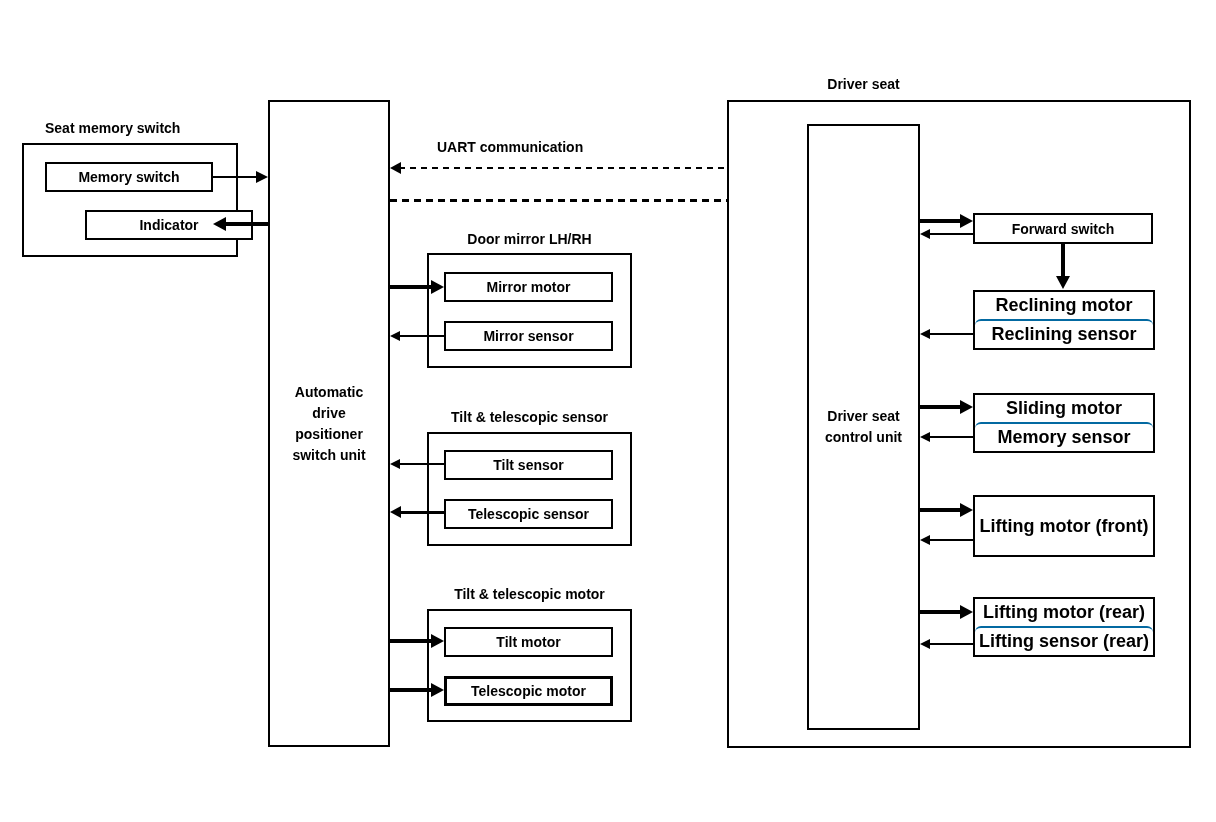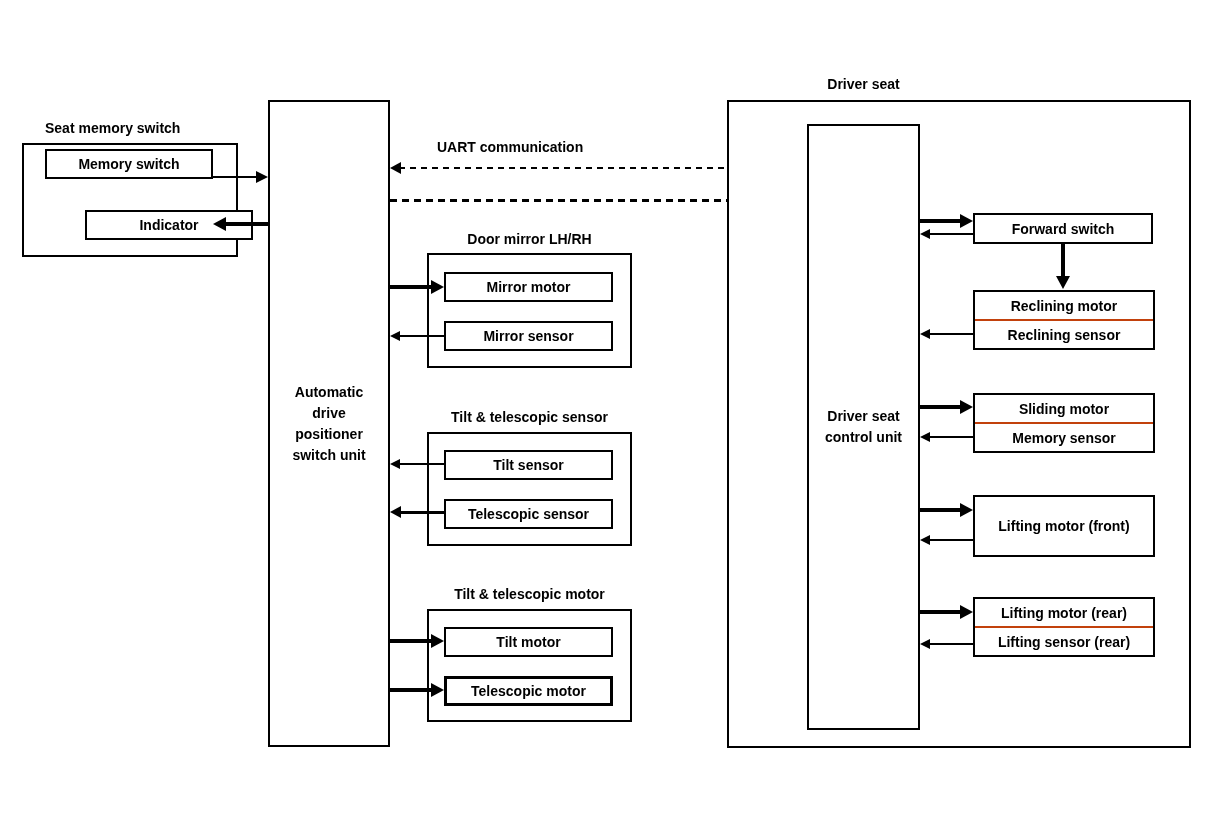--- a/index.html
+++ b/index.html
@@ -37,23 +37,23 @@
   .pair {
     position:absolute;
     box-sizing:border-box;
     border:2px solid #000;
     background:#fff;
     display:flex; flex-direction:column;
   }
   .pair .cell {
     flex:1;
     display:flex; align-items:center; justify-content:center;
-    font-weight:bold; font-size:14px;
+    font-weight:bold; font-size:18px;border-radius:6px;
   }
-  .pair .cell + .cell { border-top:2px solid #c2410c; }
+  .pair .cell + .cell { border-top:2px solid #0369a1; }
   .hline { position:absolute; background:#000; }
   .vline { position:absolute; background:#000; }
   .dash-thin {
     position:absolute; height:2px;
     background:repeating-linear-gradient(90deg,#000 0 6px,transparent 6px 11px);
   }
   .dash-thick {
     position:absolute; height:3px;
     background:repeating-linear-gradient(90deg,#000 0 7px,transparent 7px 12px);
   }
@@ -65,21 +65,21 @@
   .tri-l-sm  { border-top:5px solid transparent; border-bottom:5px solid transparent; border-right:10px solid #000; }
   .tri-d-big { border-left:7px solid transparent; border-right:7px solid transparent; border-top:13px solid #000; }
 </style>
 </head>
 <body>
 
 <div id="canvas">
 
   <div class="label" style="left:45px; top:120px;">Seat memory switch</div>
   <div class="group" style="left:22px; top:143px; width:216px; height:114px;"></div>
-  <div class="box" style="left:45px; top:149px; width:168px; height:30px;">Memory switch</div>
+  <div class="box" style="left:45px; top:162px; width:168px; height:30px;">Memory switch</div>
   <div class="box" style="left:45px; top:210px; width:168px; height:30px;margin-left:40px;">Indicator</div>
 
   <div class="hline" style="left:213px; top:176px; width:47px; height:2px;"></div>
   <div class="tri tri-r-med" style="left:256px; top:171px;"></div>
 
   <div class="hline" style="left:224px; top:222px; width:44px; height:4px;"></div>
   <div class="tri tri-l-big" style="left:213px; top:217px;"></div>
 
   <div class="box prelines" style="left:268px; top:100px; width:122px; height:647px;">Automatic
 drive

